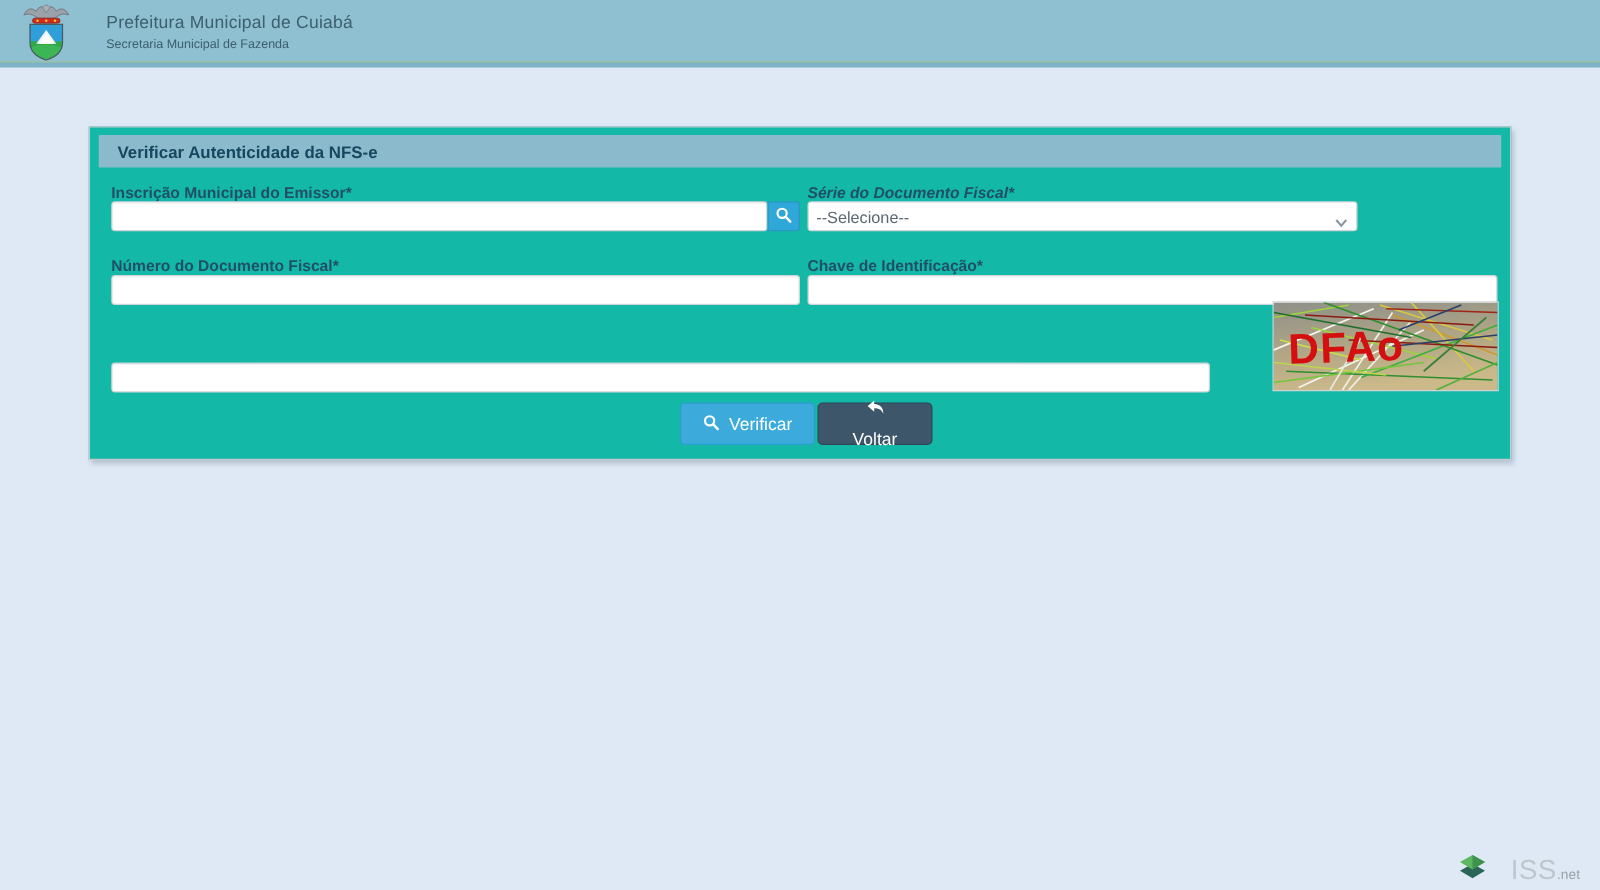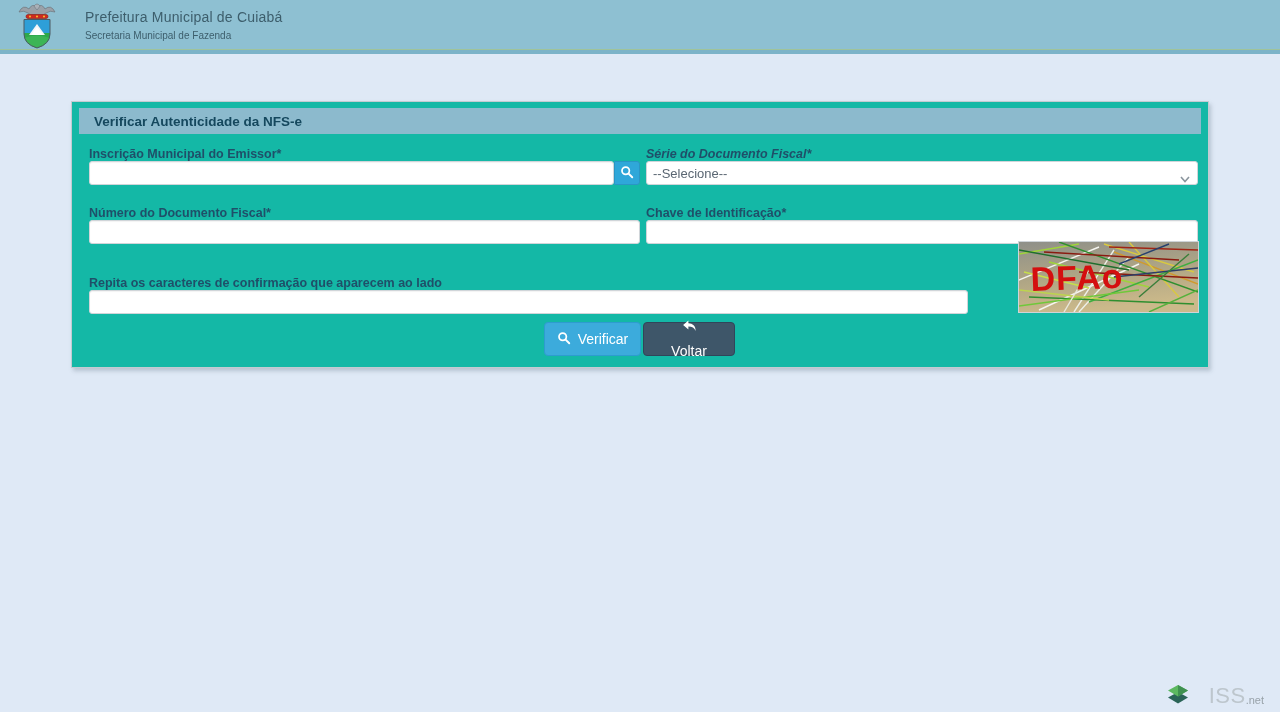--- a/index.html
+++ b/index.html
@@ -79,21 +79,21 @@
   .btn-row {
     position: absolute; left: 472px; top: 220px;
     display: flex; gap: 2px;
   }
   .btn {
     height: 34px; border-radius: 4px; cursor: pointer;
     display: flex; align-items: center; justify-content: center; gap: 7px;
     font-family: "Liberation Sans", sans-serif;
     font-size: 14px; color: #ffffff;
   }
-  .btn-verify { width: 97px; background: #3cabdc; border: 1px solid #2d9ccf; }
+  .btn-verify { width: 108px; background: #3cabdc; border: 1px solid #2d9ccf; }
   .btn-back   { width: 92px;  background: #3e5669; border: 1px solid #31455a; flex-direction: column; }
 
   
   .brand {
     position: absolute; right: 16px; bottom: 3px;
     display: flex; align-items: center;
   }
   .brand-iss  { font-size: 22px; color: #bdc6cd; letter-spacing: .5px; margin-left: 20px; }
   .brand-net  { font-size: 11px; color: #98a2a9; margin-top: 8px; }
 </style>
@@ -143,21 +143,21 @@
   <button class="search-btn" style="left:542px; top:59px;">
     <span>
       <svg width="14" height="14" viewBox="0 0 16 16">
         <circle cx="6.5" cy="6.5" r="4.2" fill="none" stroke="#ffffff" stroke-width="2"></circle>
         <line x1="9.8" y1="9.8" x2="14" y2="14" stroke="#ffffff" stroke-width="2.2" stroke-linecap="round"></line>
       </svg>
     </span>
   </button>
 
   <label class="field-label" style="left:574px; top:45px;font-style:italic;">Série do Documento Fiscal*</label>
-  <div class="select-wrap" style="left:574px; top:59px; width:552px;">
+  <div class="select-wrap" style="left:574px; top:59px; width:440px;">
     <select>
       <option>--Selecione--</option>
     </select>
     <span class="select-chevron">
       <svg width="10" height="7" viewBox="0 0 10 7">
         <polyline points="1,1 5,5.5 9,1" fill="none" stroke="#8a959d" stroke-width="1.6"></polyline>
       </svg>
     </span>
   </div>
 
@@ -200,21 +200,20 @@
         <line x1="95" y1="35" x2="179" y2="26" stroke="#2c3e66"></line>
         <line x1="120" y1="55" x2="170" y2="12" stroke="#3a7f3a"></line>
         <line x1="0" y1="48" x2="90" y2="58" stroke="#bcd44e"></line>
         <line x1="130" y1="70" x2="179" y2="48" stroke="#56b13c"></line>
         <line x1="45" y1="70" x2="70" y2="28" stroke="#e8e8dd"></line>
       </g>
       <text x="12" y="49" font-family="Liberation Sans, sans-serif" font-size="34" font-weight="bold" fill="#d40f0f" letter-spacing="1" transform="rotate(-2 12 49)">DFAo</text>
     </svg>
   </div>
 
-  <label class="field-label" style="left:17px; top:174px;">Repita os caracteres de confirmação que aparecem ao lado</label>
   <input class="text-input" style="left: 17px; top: 188px; width: 879px;" type="text" value="">
 
   <div class="btn-row">
     <button class="btn btn-verify">
       <span>
         <svg width="14" height="14" viewBox="0 0 16 16">
           <circle cx="6.5" cy="6.5" r="4.2" fill="none" stroke="#ffffff" stroke-width="2"></circle>
           <line x1="9.8" y1="9.8" x2="14" y2="14" stroke="#ffffff" stroke-width="2.2" stroke-linecap="round"></line>
         </svg>
       </span>

